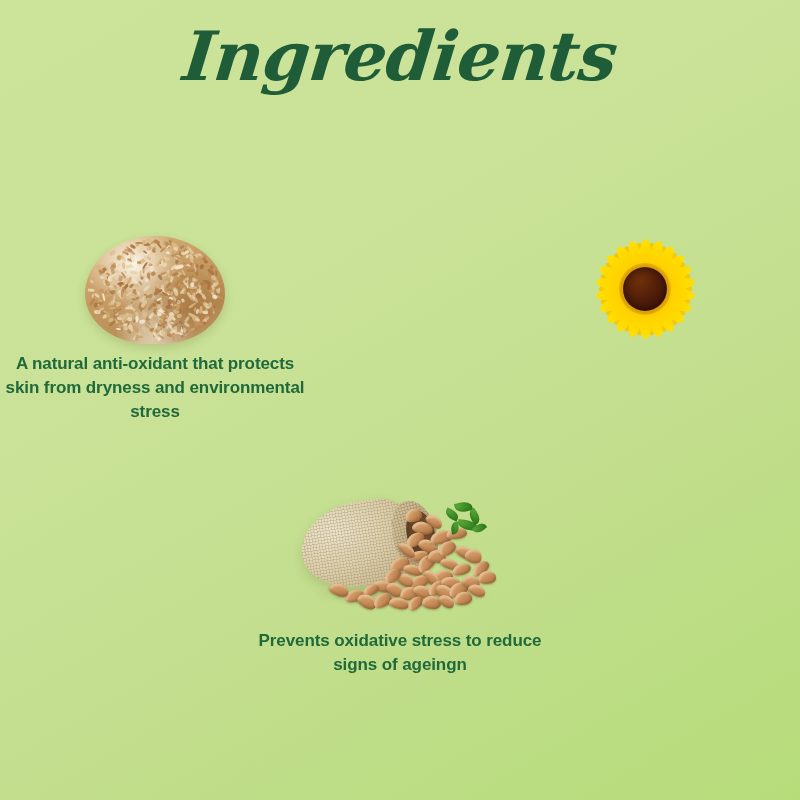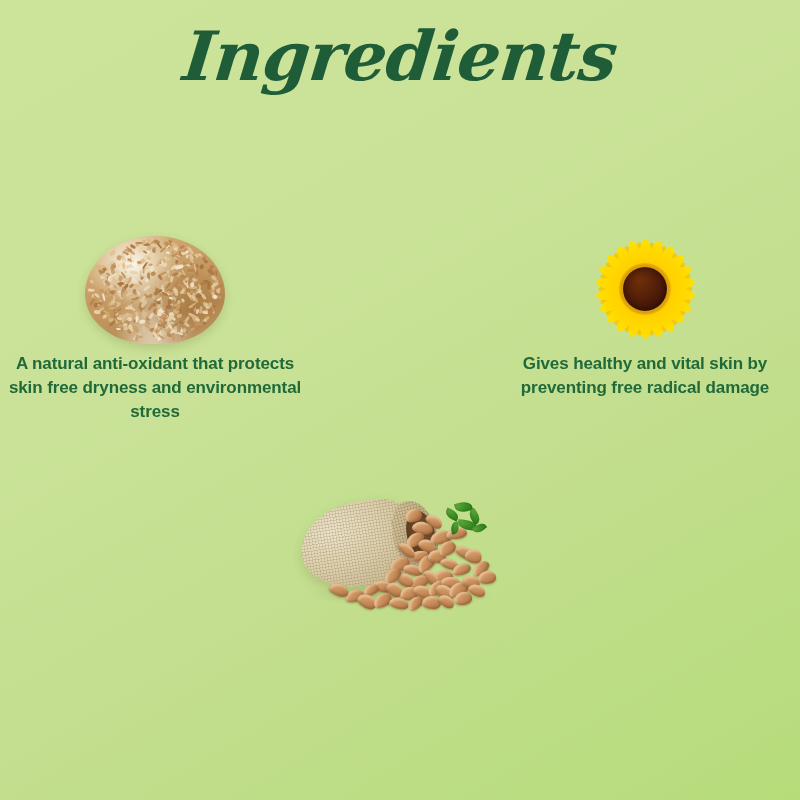--- a/index.html
+++ b/index.html
@@ -755,21 +755,21 @@
           <div class="flake" style="left: 7.6px; top: 66.7px; width: 5.3px; height: 4.2px; background: rgb(169, 115, 63); transform: rotate(114deg); opacity: 0.88;"></div>
           <div class="flake" style="left: 30.4px; top: 43.6px; width: 3.4px; height: 3.6px; background: rgb(221, 196, 154); transform: rotate(79deg); opacity: 0.93;"></div>
           <div class="flake" style="left: 93.2px; top: 35.9px; width: 3.9px; height: 3px; background: rgb(221, 196, 154); transform: rotate(23deg); opacity: 0.68;"></div>
           <div class="flake" style="left: 86.6px; top: 37.1px; width: 6.7px; height: 2.9px; background: rgb(169, 115, 63); transform: rotate(163deg); opacity: 0.67;"></div>
           <div class="flake" style="left: 79.6px; top: 90.4px; width: 6.2px; height: 1.6px; background: rgb(233, 212, 173); transform: rotate(134deg); opacity: 0.8;"></div>
           <div class="flake" style="left: 74.8px; top: 25.2px; width: 4.6px; height: 1.9px; background: rgb(242, 230, 204); transform: rotate(101deg); opacity: 0.78;"></div>
           <div class="flake" style="left: 81.8px; top: 97.6px; width: 5.3px; height: 2.5px; background: rgb(183, 133, 76); transform: rotate(23deg); opacity: 0.79;"></div>
           <div class="flake" style="left: 91.5px; top: 63.9px; width: 3.9px; height: 3.9px; background: rgb(221, 196, 154); transform: rotate(113deg); opacity: 0.7;"></div>
         </div>
     </div>
-    <div class="item-desc">A natural anti-oxidant that protects skin free dryness and environmental stress</div>
+    <div class="item-desc">A natural anti-oxidant that protects skin from dryness and environmental stress</div>
   </div>
 
   <div class="item" id="item-sunflower">
     <div class="item-art sun-wrap">
       <div class="sun-petals" id="sun-petals">
         <div class="petal back" style="transform: rotate(8deg);"></div>
           <div class="petal back" style="transform: rotate(24.3636deg);"></div>
           <div class="petal back" style="transform: rotate(40.7273deg);"></div>
           <div class="petal back" style="transform: rotate(57.0909deg);"></div>
           <div class="petal back" style="transform: rotate(73.4545deg);"></div>
@@ -808,21 +808,20 @@
           <div class="petal" style="transform: rotate(245.455deg);"></div>
           <div class="petal" style="transform: rotate(261.818deg);"></div>
           <div class="petal" style="transform: rotate(278.182deg);"></div>
           <div class="petal" style="transform: rotate(294.545deg);"></div>
           <div class="petal" style="transform: rotate(310.909deg);"></div>
           <div class="petal" style="transform: rotate(327.273deg);"></div>
           <div class="petal" style="transform: rotate(343.636deg);"></div>
           <div class="sun-core"></div>
       </div>
     </div>
-    <div class="item-desc">Gives healthy and vital skin by preventing free radical damage</div>
   </div>
 
   <div class="item" id="item-almond">
     <div class="item-art almond-wrap">
       <div class="sack-shadow"></div>
       <div class="sack"></div>
       <div class="sack-mouth"></div>
       <div class="sack-inner"></div>
       <div id="almond-pile">
           <div class="nut" style="left: 109.615px; top: 19.3631px; width: 16.8px; height: 13.3px; transform: rotate(-20deg);"></div>
@@ -873,15 +872,16 @@
         </div>
       <div id="almond-leaves">
           <div class="leaf" style="left: 150px; top: 20px; width: 14px; height: 9px; transform: rotate(25deg);"></div>
           <div class="leaf" style="left: 160px; top: 12px; width: 17px; height: 10px; transform: rotate(-15deg);"></div>
           <div class="leaf" style="left: 172px; top: 22px; width: 15px; height: 9px; transform: rotate(55deg);"></div>
           <div class="leaf" style="left: 163px; top: 30px; width: 19px; height: 10px; transform: rotate(5deg);"></div>
           <div class="leaf" style="left: 178px; top: 34px; width: 13px; height: 8px; transform: rotate(-40deg);"></div>
           <div class="leaf" style="left: 154px; top: 34px; width: 12px; height: 8px; transform: rotate(80deg);"></div>
         </div>
     </div>
+    <div class="item-desc">Prevents oxidative stress to reduce signs of ageingn</div>
   </div>
 
 </div>
 
 </body></html>

